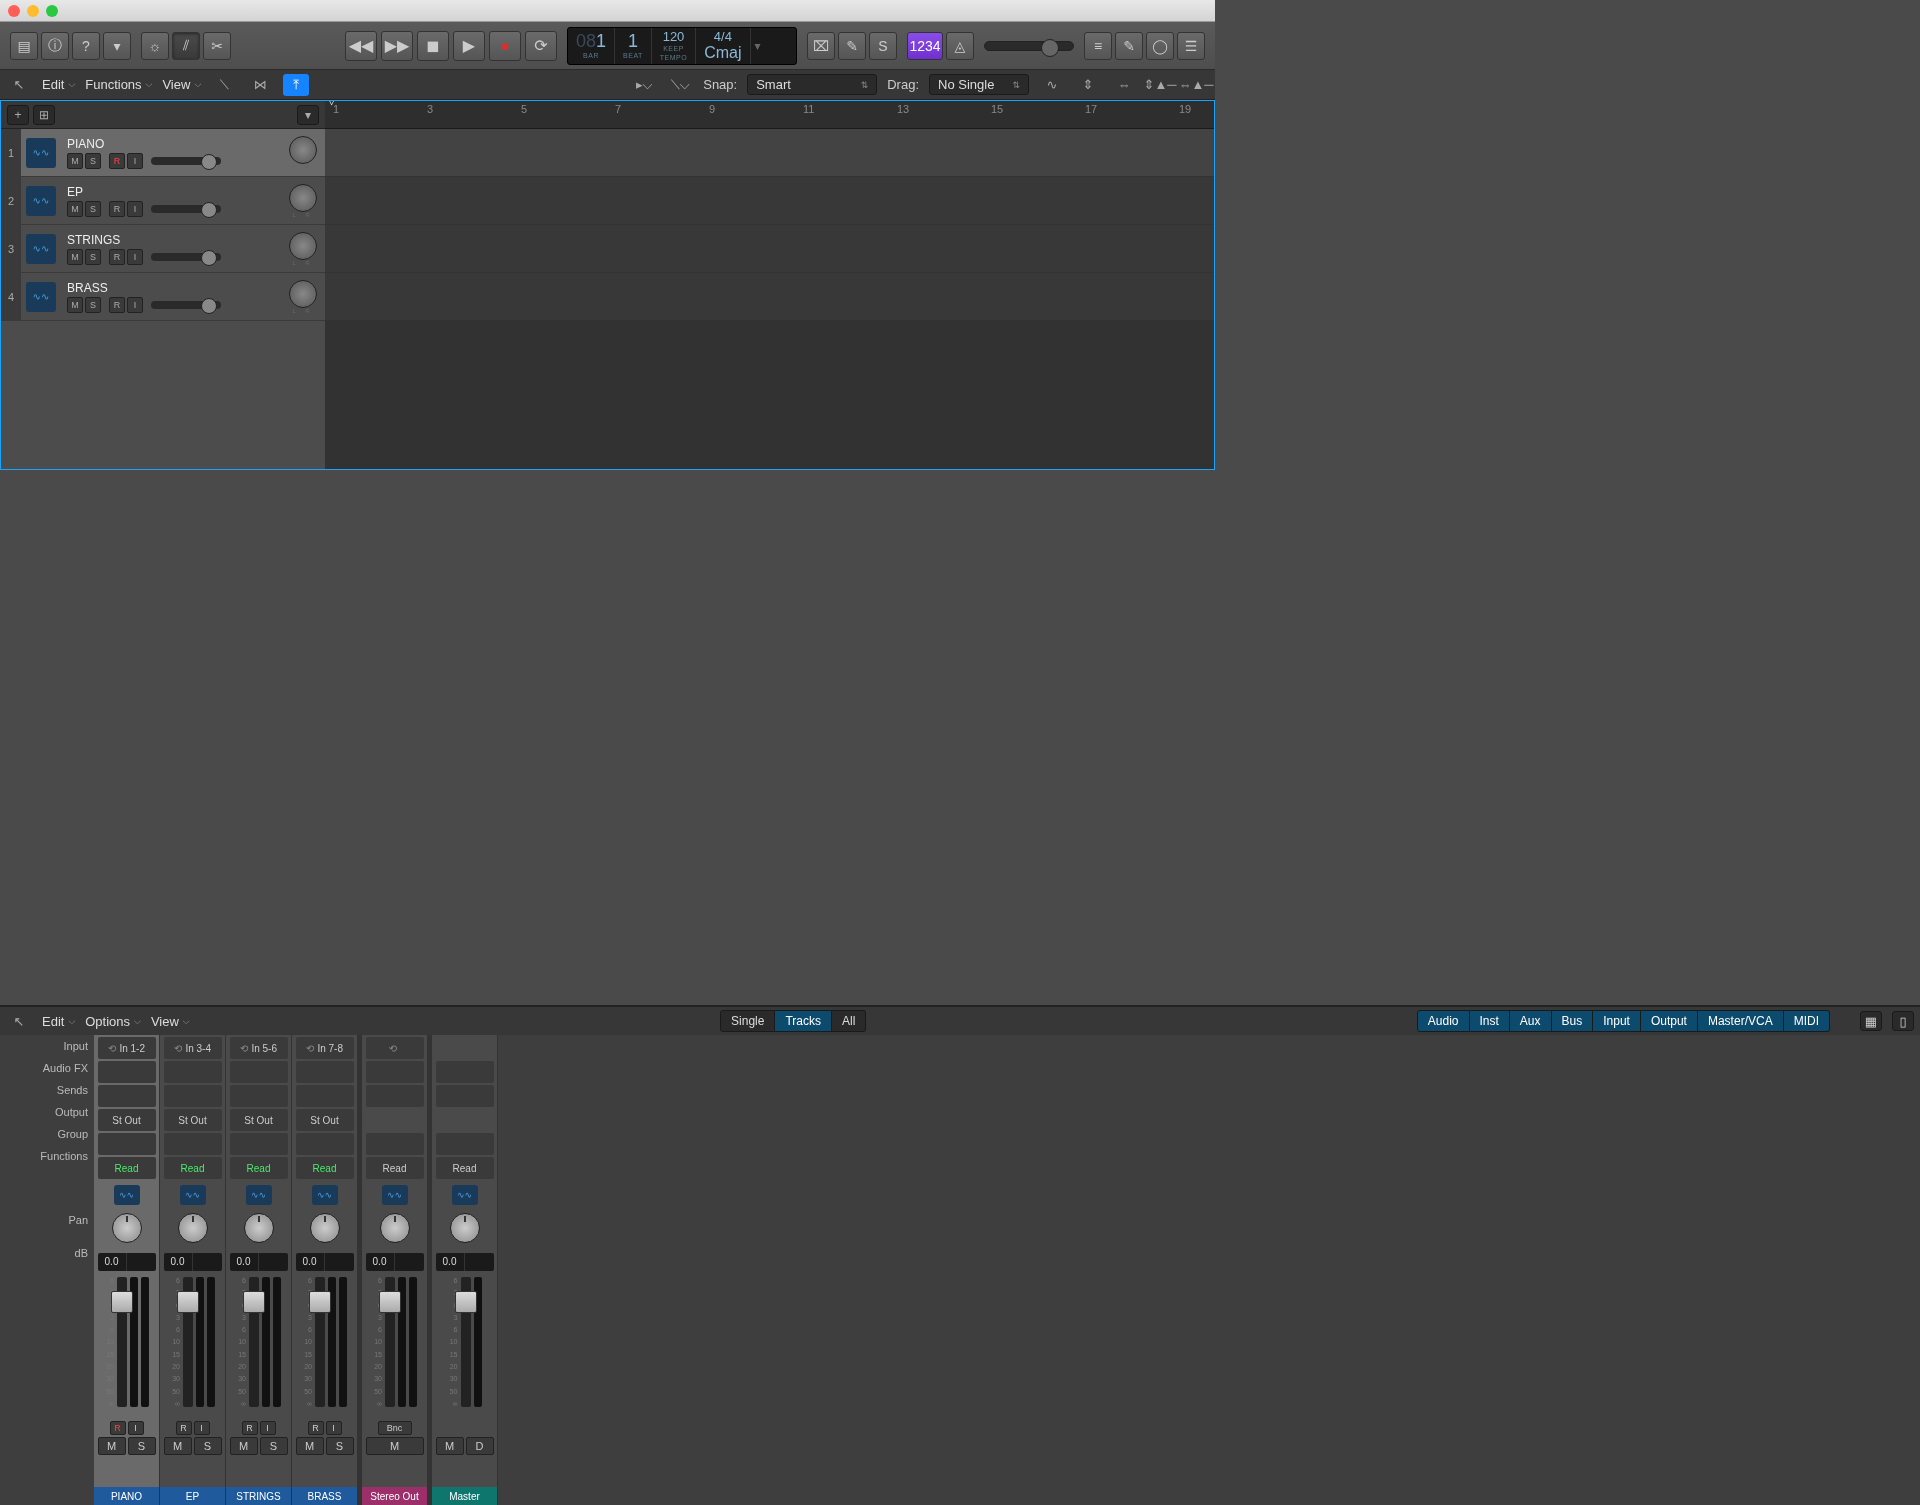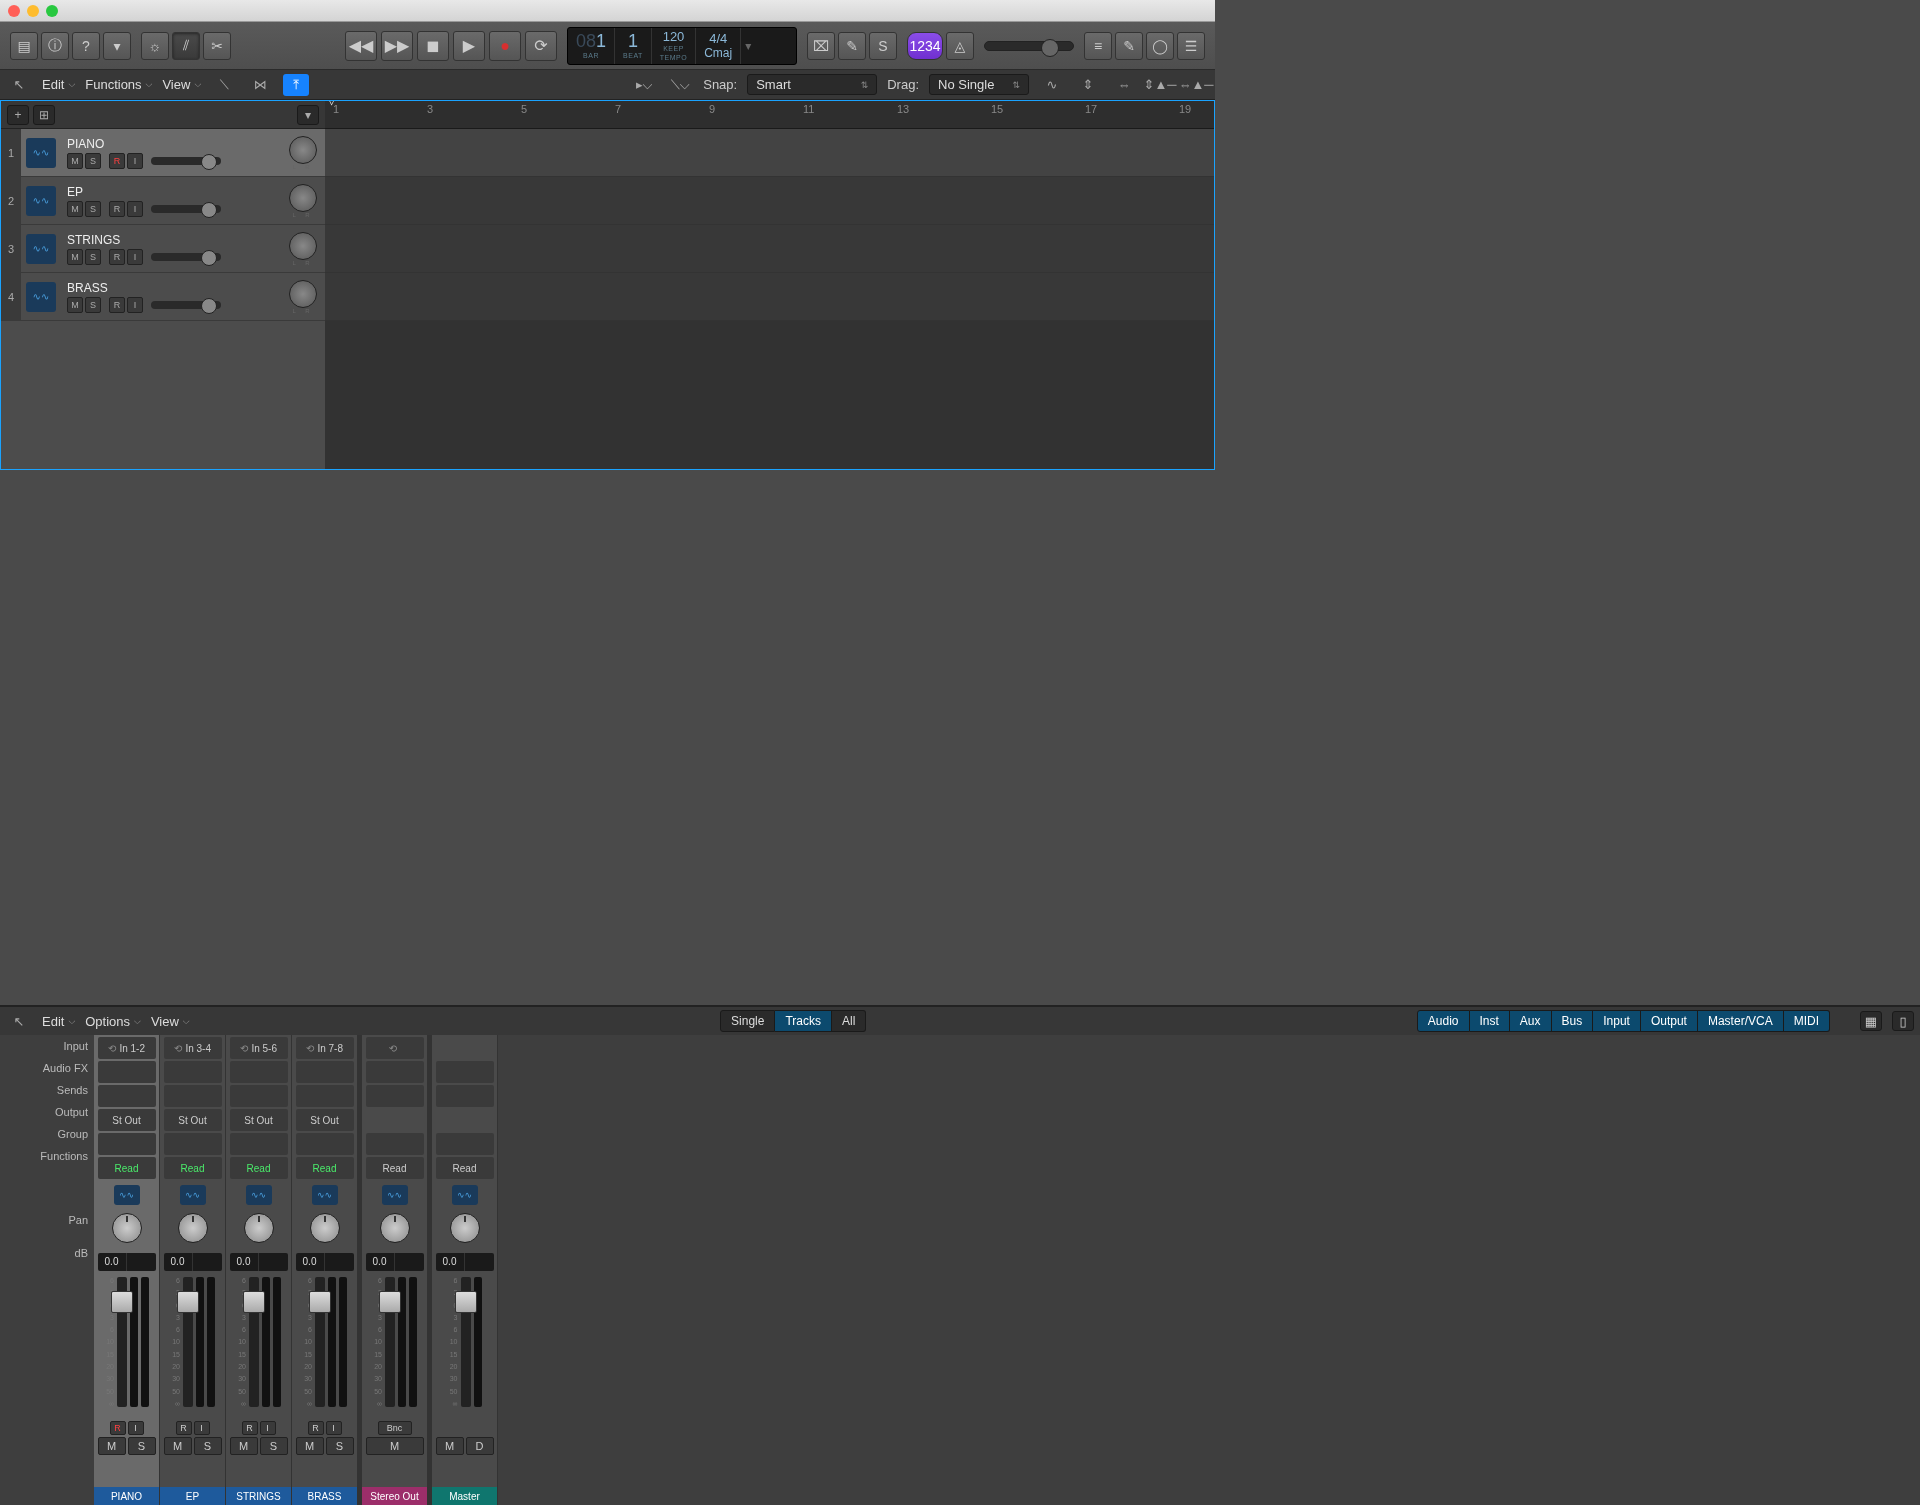--- a/index.html
+++ b/index.html
@@ -12,21 +12,21 @@
 .tb-close { background: #ff5f57; } .tb-min { background: #febc2e; } .tb-max { background: #28c840; }
 .tb-title { flex: 1; text-align: center; color: #333; font-size: 13px; display: flex; align-items: center; justify-content: center; gap: 4px; }
 .tb-title::before { content: "◧"; color: #777; font-size: 11px; }
 
 
 .main-toolbar { height: 48px; background: linear-gradient(#5a5a5a,#4e4e4e); display: flex; align-items: center; padding: 0 10px; gap: 10px; border-bottom: 1px solid #2a2a2a; }
 .tb-group { display: flex; gap: 3px; align-items: center; }
 .tb-btn { width: 28px; height: 28px; background: linear-gradient(#6a6a6a,#555); border: 1px solid #333; border-radius: 3px; display:flex;align-items:center;justify-content:center;font-size:14px;color:#ccc;cursor:pointer; }
 .tb-btn.active { background: linear-gradient(#4a4a4a,#3a3a3a); box-shadow: inset 0 1px 3px rgba(0,0,0,.5); }
 .tb-btn.wide { width: 36px; }
-.tb-btn.purple { background: linear-gradient(#8a4de8,#7030d0); color:#fff;border-radius:9px; }
+.tb-btn.purple { background: linear-gradient(#8a4de8,#7030d0); color:#fff; }
 
 
 .transport { display: flex; gap: 4px; }
 .transport .tb-btn { width: 32px; height: 30px; font-size: 16px; }
 .rec-btn { color: #d83030; font-size: 20px; }
 
 
 .lcd { height: 38px; background: #1a1a1a; border: 1px solid #000; border-radius: 3px; display: flex; color: #8bb8d8; min-width: 230px; }
 .lcd-cell { padding: 2px 8px; text-align: center; border-right: 1px solid #333; display:flex;flex-direction:column;justify-content:center; }
 .lcd-cell:last-child { border-right: none; }
@@ -173,21 +173,21 @@
         <span class="lcd-big">1</span>
         <span class="lcd-tiny">BEAT</span>
       </div>
     <div class="lcd-cell">
         <span class="lcd-big" style="font-size:13px">120</span>
         <span class="lcd-tiny">KEEP</span>
         <span class="lcd-tiny">TEMPO</span>
       </div>
     <div class="lcd-cell">
         <span style="font-size:13px">4/4</span>
-        <span style="font-size:12px">Cmaj</span>
+        <span style="font-size:16px">Cmaj</span>
       </div>
     <div class="lcd-drop">▾</div>
   </div>
   <div class="tb-group">
     <div class="tb-btn">⌧</div>
     <div class="tb-btn">✎</div>
     <div class="tb-btn">S</div>
   </div>
   <div class="tb-group">
     <div class="tb-btn purple wide">1234</div>

